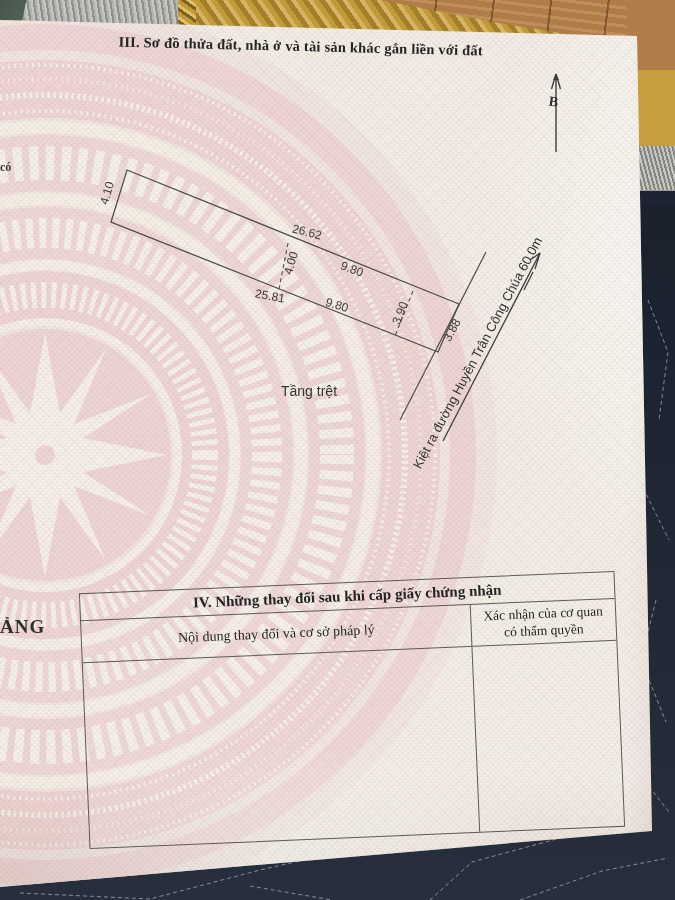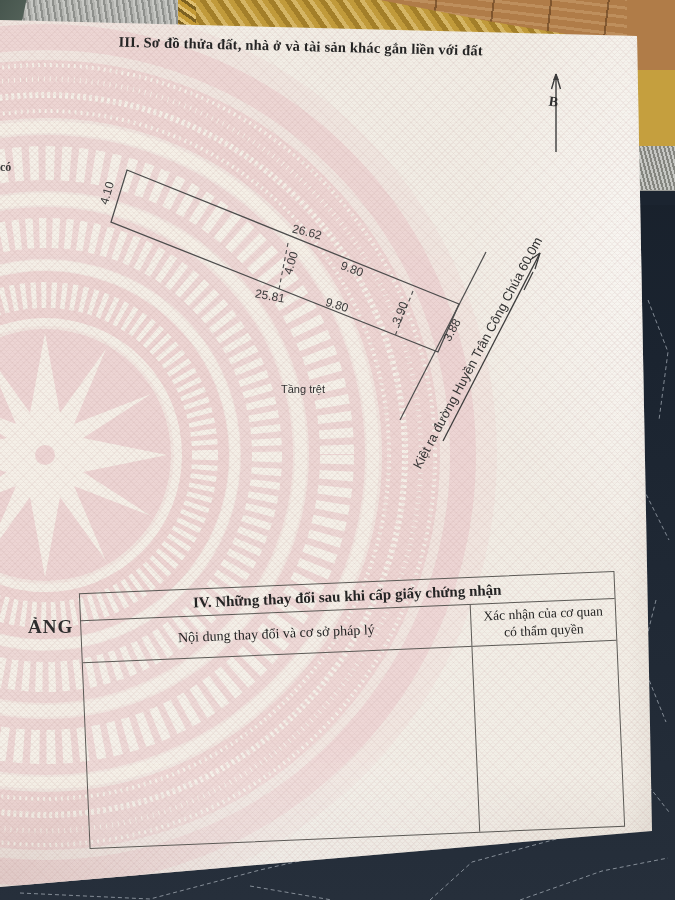--- a/index.html
+++ b/index.html
@@ -71,23 +71,23 @@
   #drum-svg,#diagram-svg{position:absolute;inset:0;width:675px;height:900px;}
 
   .page-title{
     position:absolute;left:96px;top:33px;width:410px;
     font-family:"Liberation Serif",serif;font-weight:bold;font-size:14.5px;color:#242424;
     transform:rotate(1.4deg);transform-origin:left top;text-align:center;letter-spacing:.2px;
   }
   .frag-top{position:absolute;left:0px;top:160px;font-family:"Liberation Serif",serif;
     font-size:12px;font-weight:bold;color:#3a3a3a;}
   .frag-bottom{position:absolute;left:0px;top:616px;font-family:"Liberation Serif",serif;
-    font-size:19px;font-weight:bold;color:#2e2e2e;letter-spacing:1px;margin-left:28px;}
+    font-size:19px;font-weight:bold;color:#2e2e2e;letter-spacing:1px;}
   .floor-label{position:absolute;left:281px;top:383px;font-family:"Liberation Sans",sans-serif;
-    font-size:11px;color:#333;}
+    font-size:14px;color:#333;}
 
   
   #table4{
     position:absolute;left:84px;top:582px;width:534px;height:254px;
     transform:rotate(-2.4deg);
     border:1px solid #5c5a56;
     color:#242424;
     background:rgba(255,255,255,0.06);
   }
   #table4 .trow{display:flex;}

